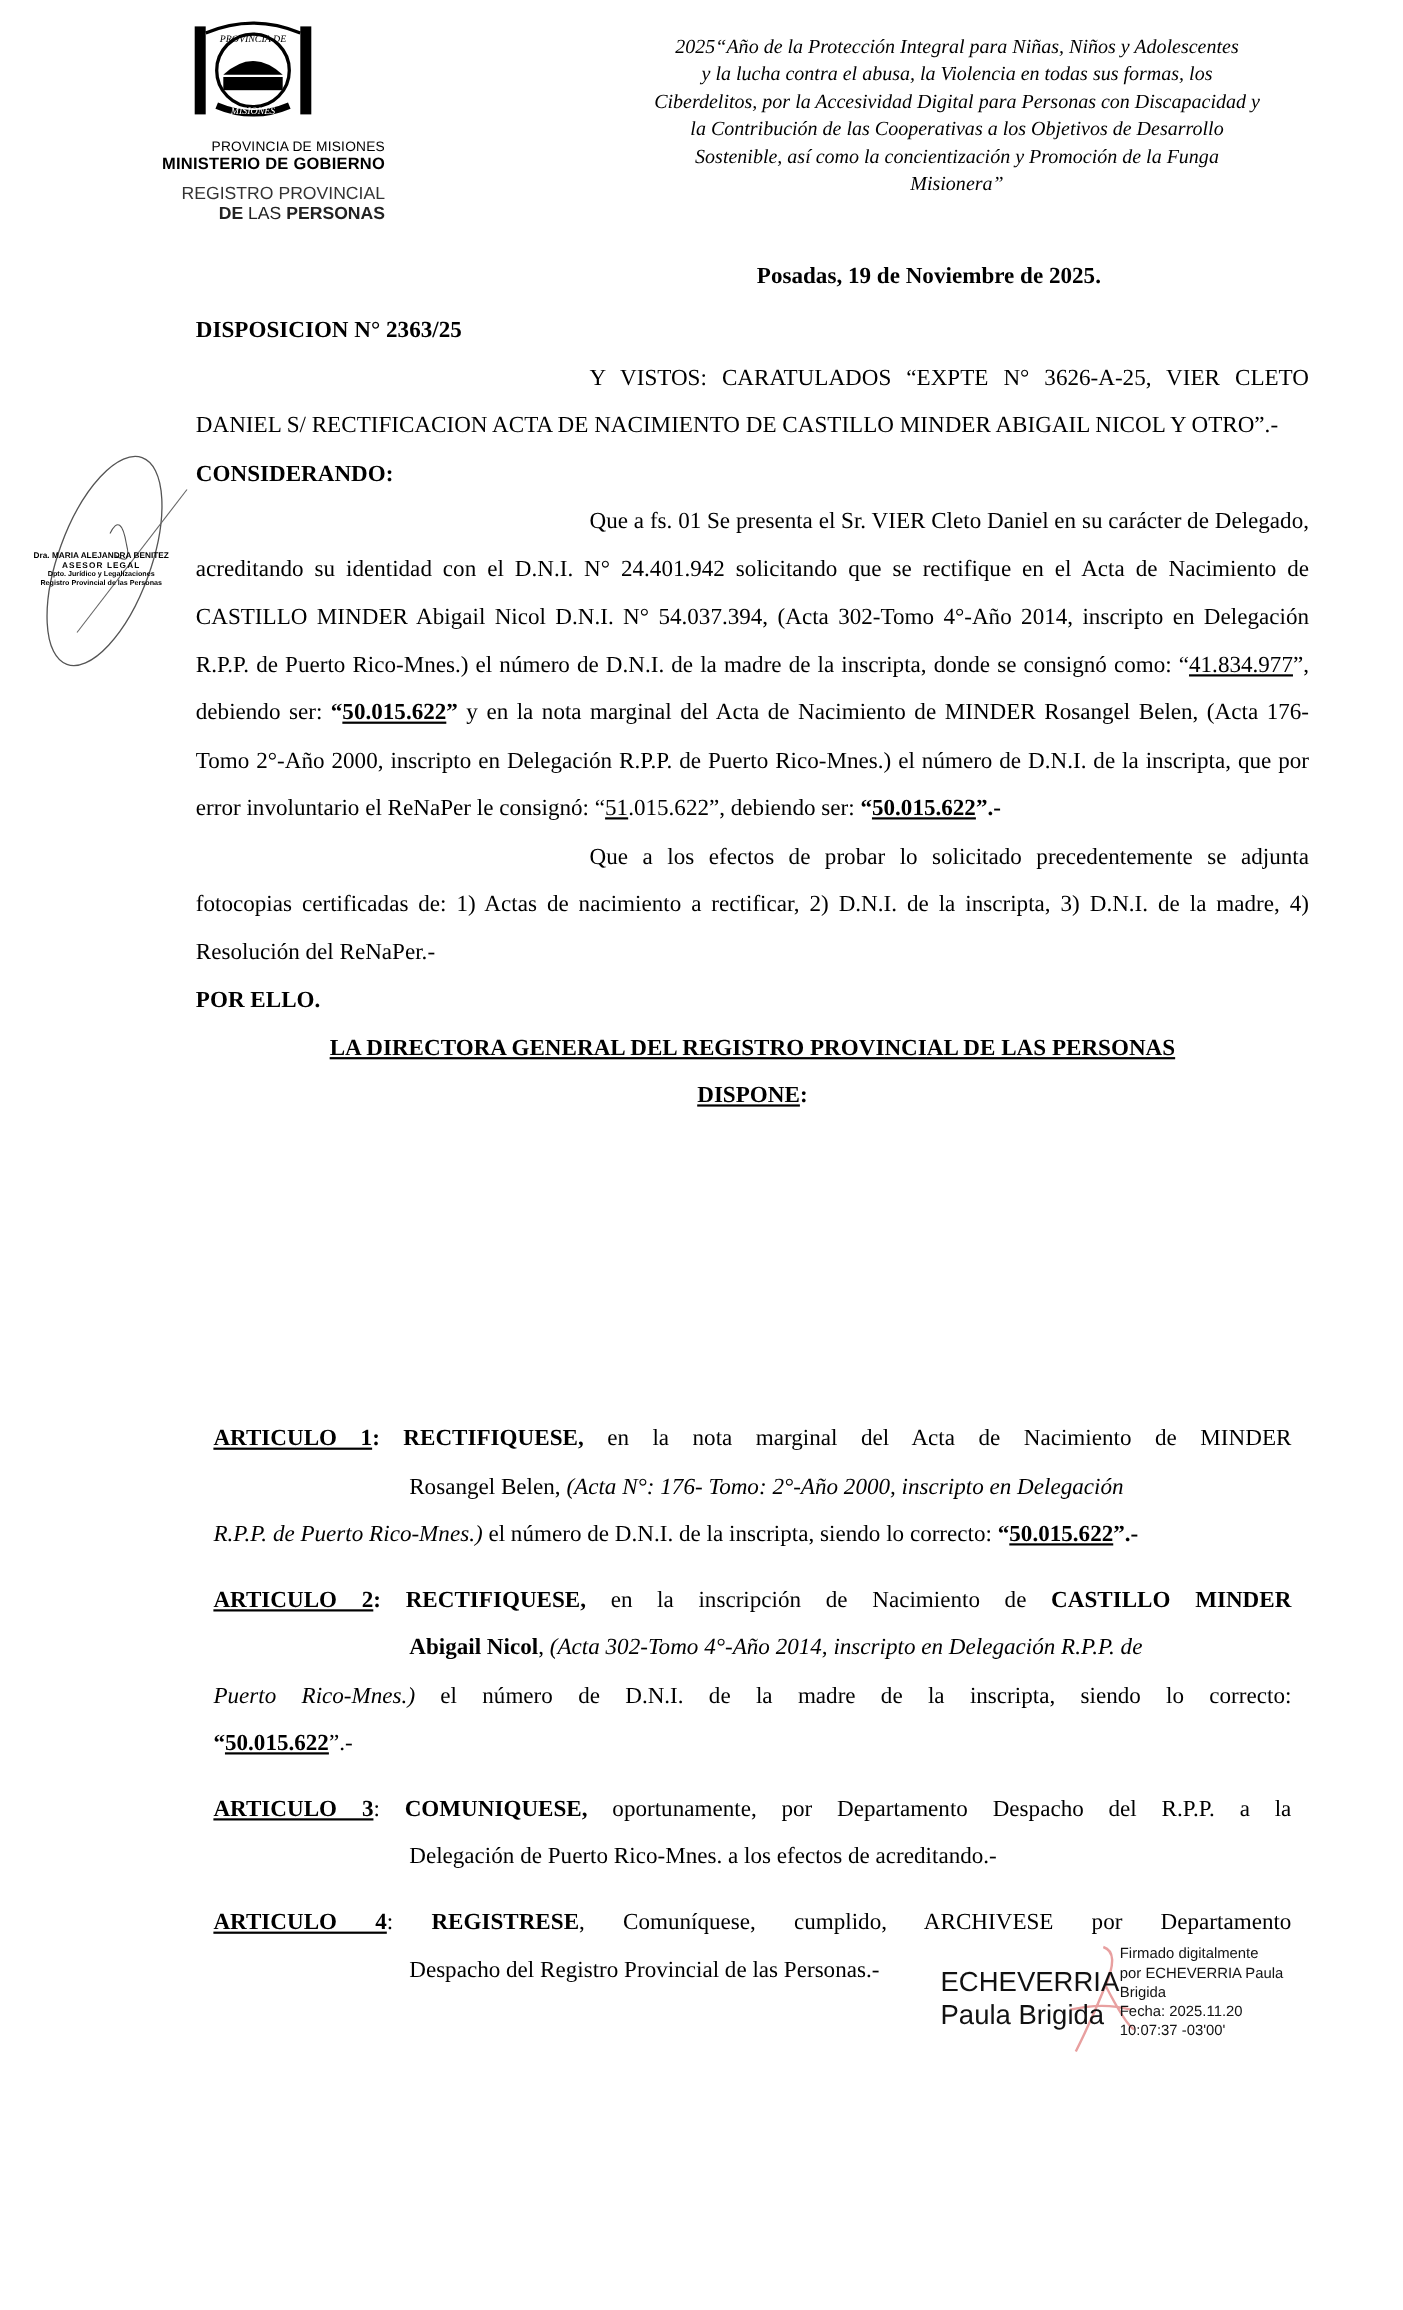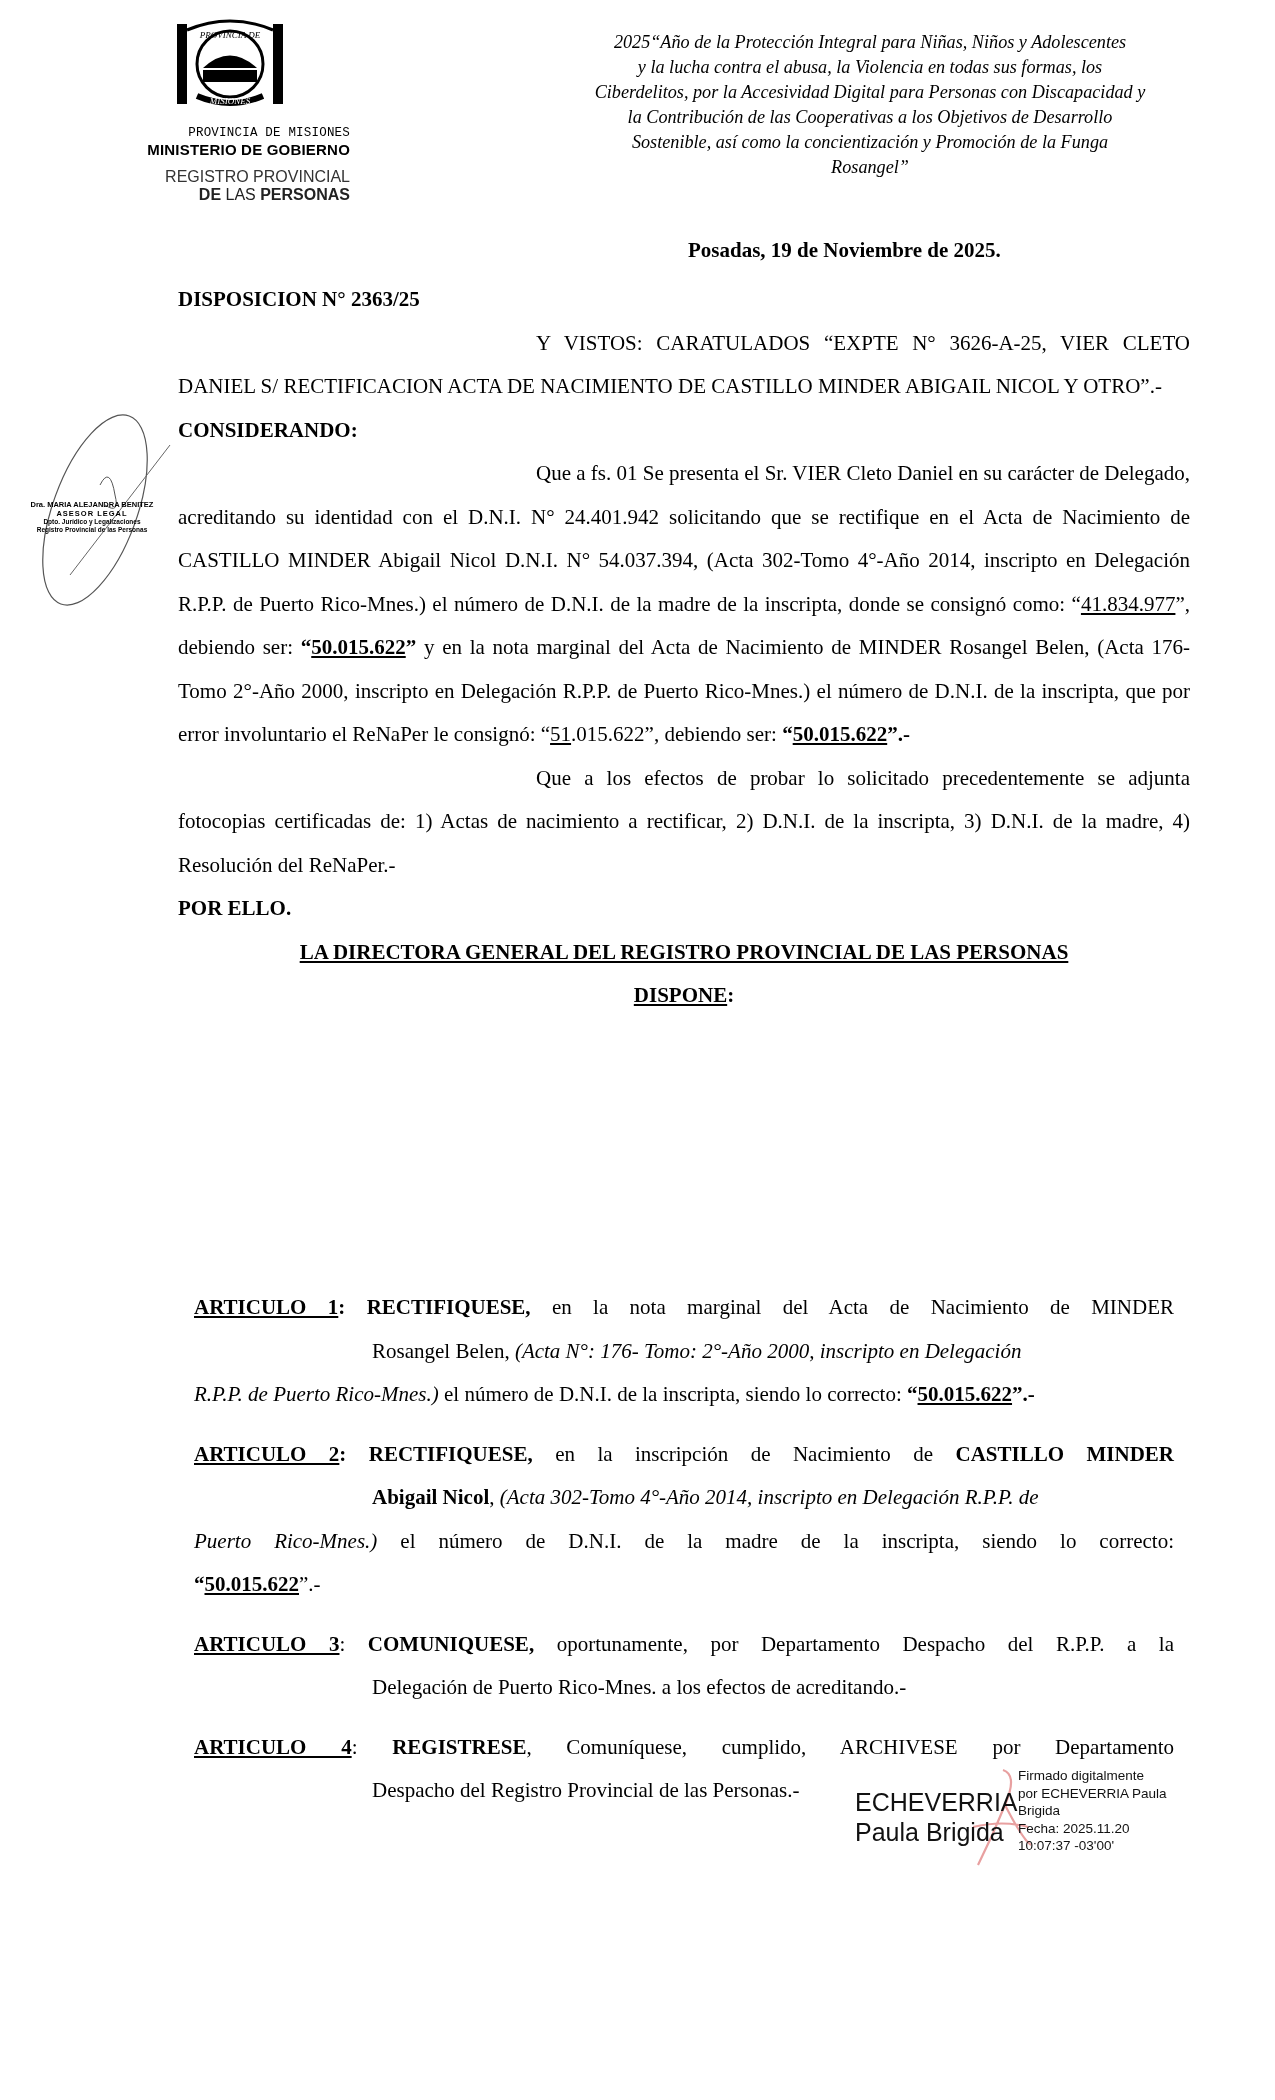--- a/index.html
+++ b/index.html
@@ -1,21 +1,21 @@
 <!DOCTYPE html>
 <html><head>
 <meta charset="utf-8">
 <style>
   html, body { margin: 0; padding: 0; background: #ffffff; }
   body { width: 1275px; height: 2100px; position: relative; overflow: hidden; font-family: "Liberation Serif", serif; color: #000; }
 
   
   .logo-block { position: absolute; left: 110px; top: 18px; width: 240px; text-align: right; }
   .crest { width: 110px; height: 92px; margin: 0 auto; display: block; }
-  .logo-line1 { font-family: Liberation Mono, monospace; font-size: 12.5px; letter-spacing: 0.2px; margin-top: 16px; }
+  .logo-line1 { font-family: Liberation Sans, sans-serif; font-size: 12.5px; letter-spacing: 0.2px; margin-top: 16px; }
   .logo-line2 { font-family: "Liberation Sans", sans-serif; font-size: 15px; font-weight: bold; margin-top: 1px; letter-spacing: 0.2px; }
   .logo-line3 { font-family: "Liberation Sans", sans-serif; font-size: 16px; color: #333; margin-top: 10px; }
   .logo-line4 { font-family: "Liberation Sans", sans-serif; font-size: 16px; color: #222; font-weight: bold; margin-top: 0; }
   .logo-line4 .lite { font-weight: normal; }
 
   
   .motto { position: absolute; left: 540px; top: 30px; width: 660px; text-align: center; font-style: italic; font-size: 18.2px; line-height: 25px; }
 
   
   .date-line { position: absolute; left: 688px; top: 238px; font-weight: bold; font-size: 21px; }
@@ -65,21 +65,21 @@
   <div class="logo-line3">REGISTRO PROVINCIAL</div>
   <div class="logo-line4"><span>DE </span><span class="lite">LAS</span><span> PERSONAS</span></div>
 </div>
 
 <div class="motto">
   <div>2025“Año de la Protección Integral para Niñas, Niños y Adolescentes</div>
   <div>y la lucha contra el abusa, la Violencia   en todas sus formas, los</div>
   <div>Ciberdelitos, por la Accesividad Digital para Personas con Discapacidad y</div>
   <div>la Contribución  de las Cooperativas a los Objetivos de Desarrollo</div>
   <div>Sostenible, así como la concientización y Promoción de la Funga</div>
-  <div>Rosangel”</div>
+  <div>Misionera”</div>
 </div>
 
 <div class="date-line">Posadas, 19 de Noviembre de 2025.</div>
 
 <svg class="stamp" viewBox="0 0 170 210">
   <ellipse cx="75" cy="105" rx="42" ry="100" transform="rotate(20 75 105)" fill="none" stroke="#555" stroke-width="1.2"></ellipse>
   <line x1="50" y1="170" x2="150" y2="40" stroke="#666" stroke-width="1"></line>
   <path d="M80 80 Q90 60 95 90 Q100 110 85 100" fill="none" stroke="#555" stroke-width="1"></path>
   <text x="72" y="102" font-size="7.5" text-anchor="middle" font-family="Liberation Sans, sans-serif" font-weight="bold">Dra. MARIA ALEJANDRA BENITEZ</text>
   <text x="72" y="111" font-size="7.5" text-anchor="middle" font-family="Liberation Sans, sans-serif" font-weight="bold" letter-spacing="1">ASESOR LEGAL</text>

